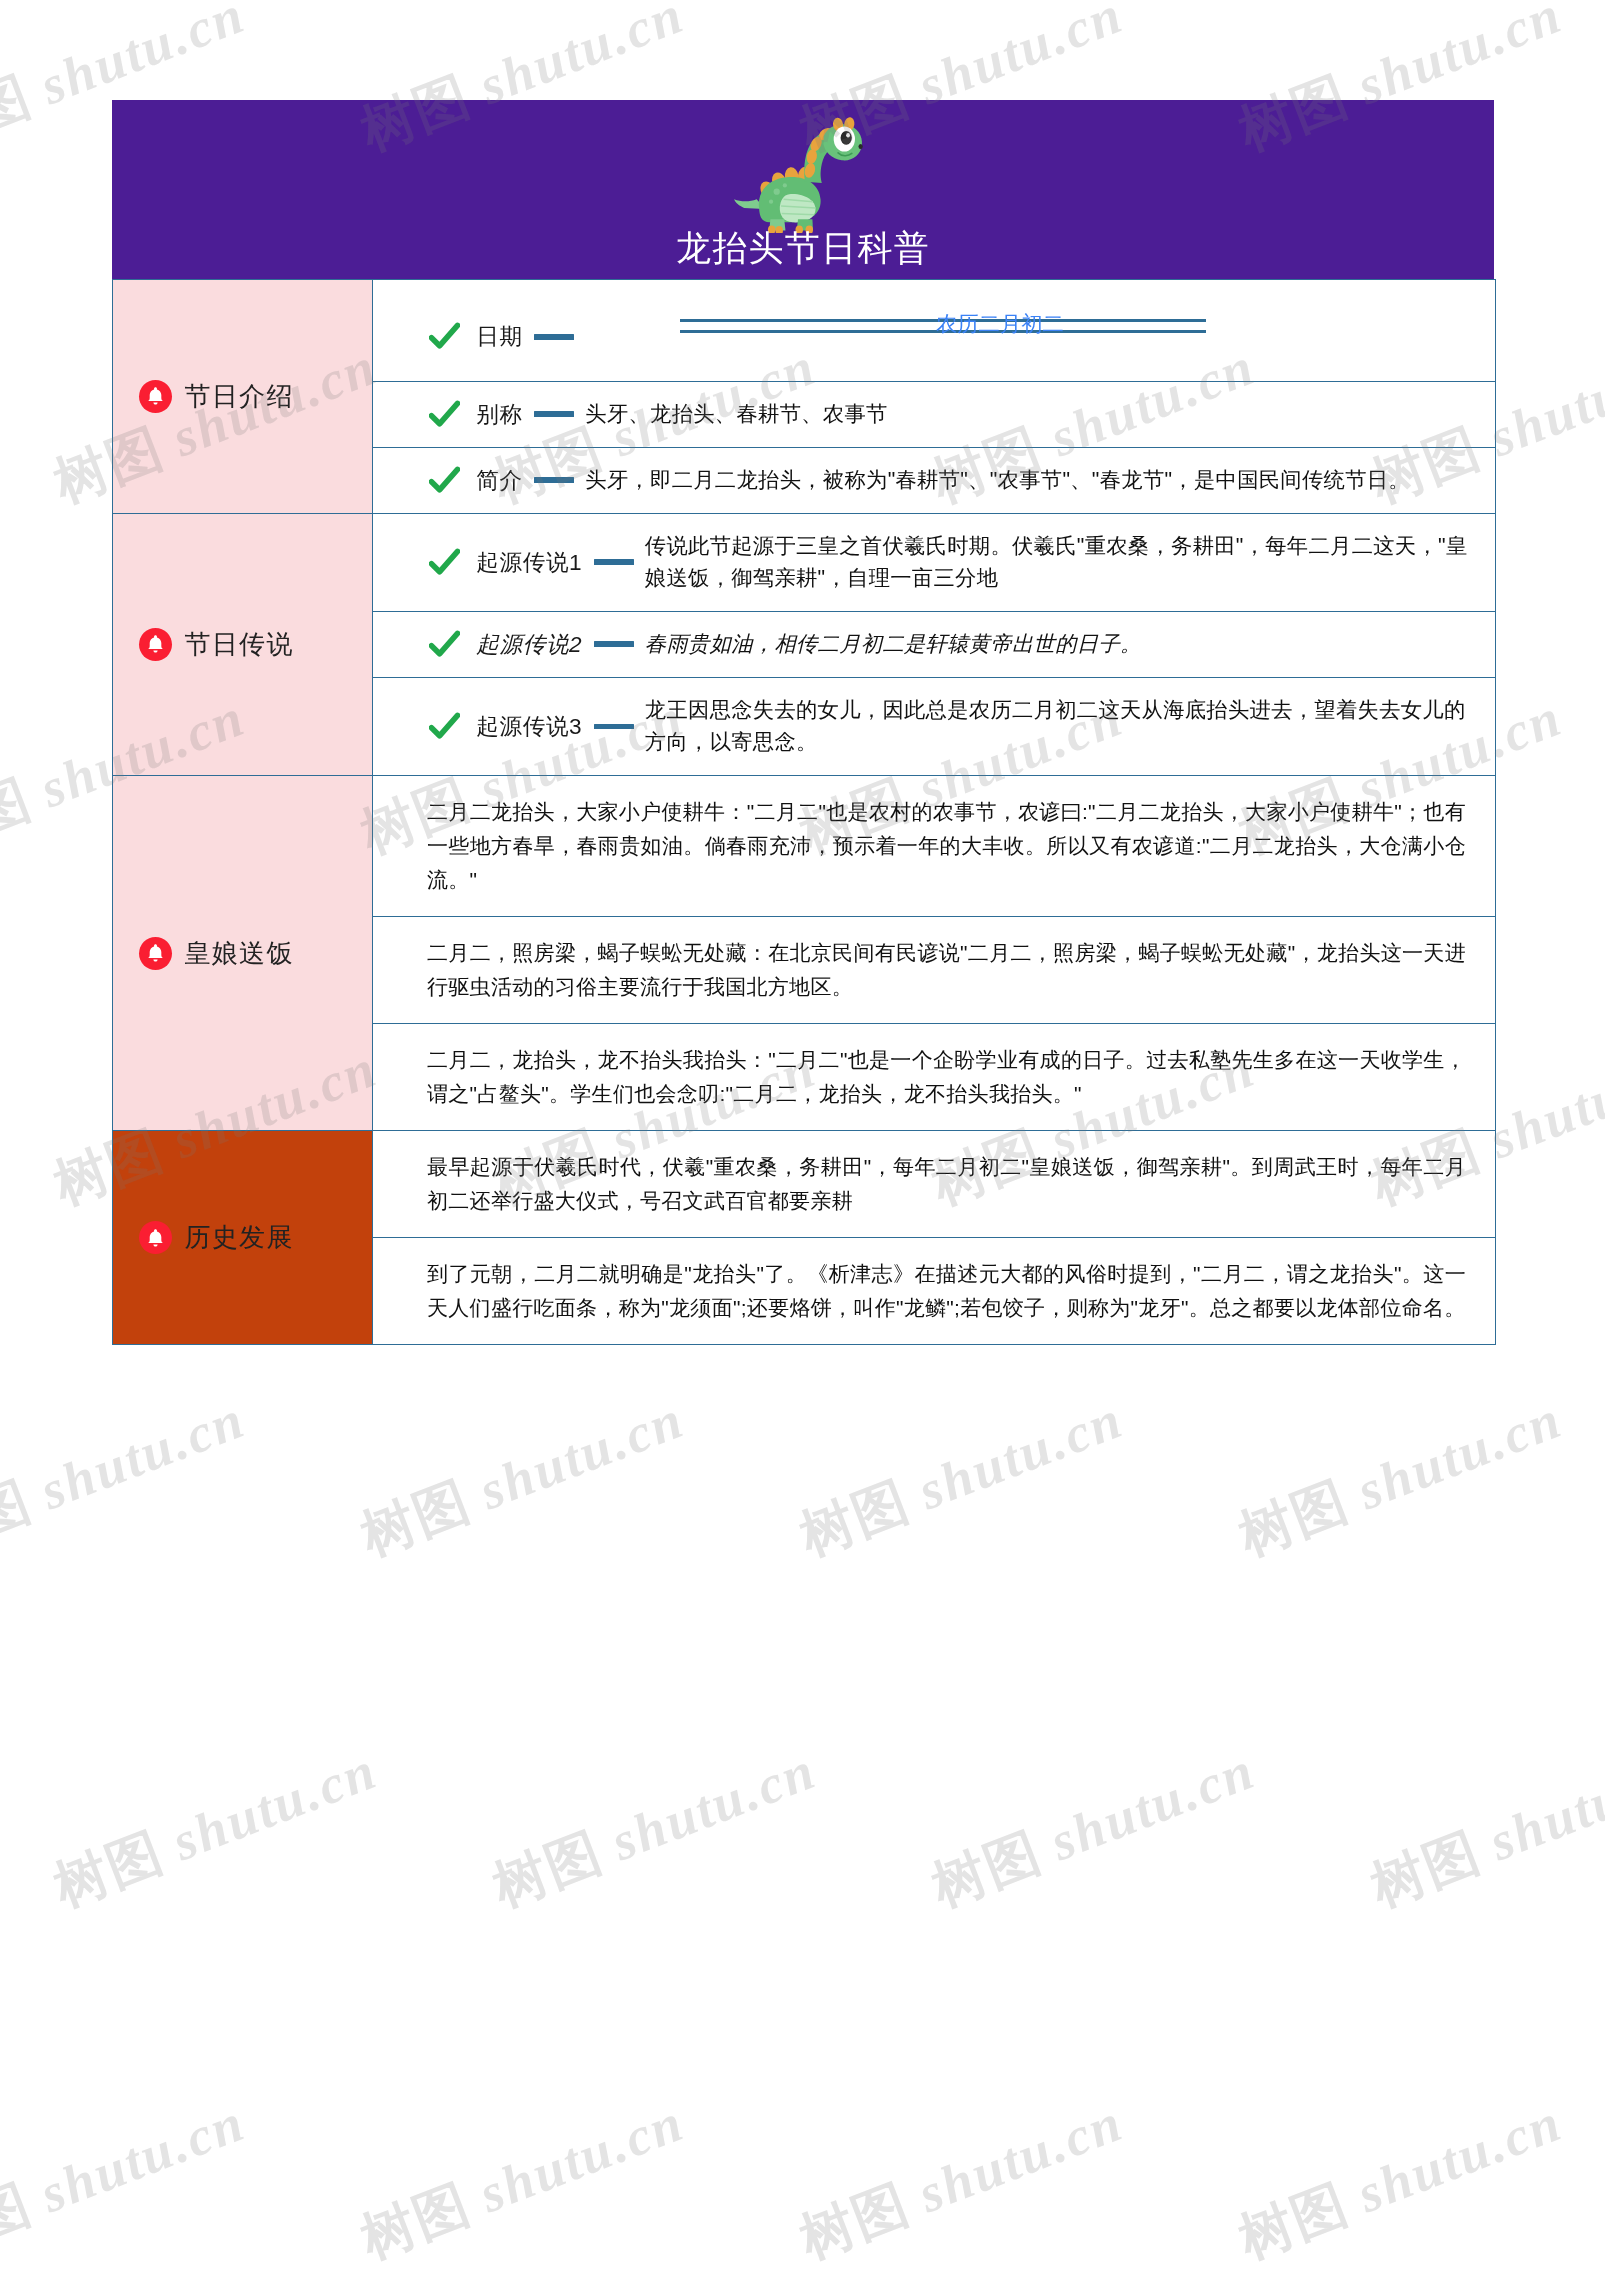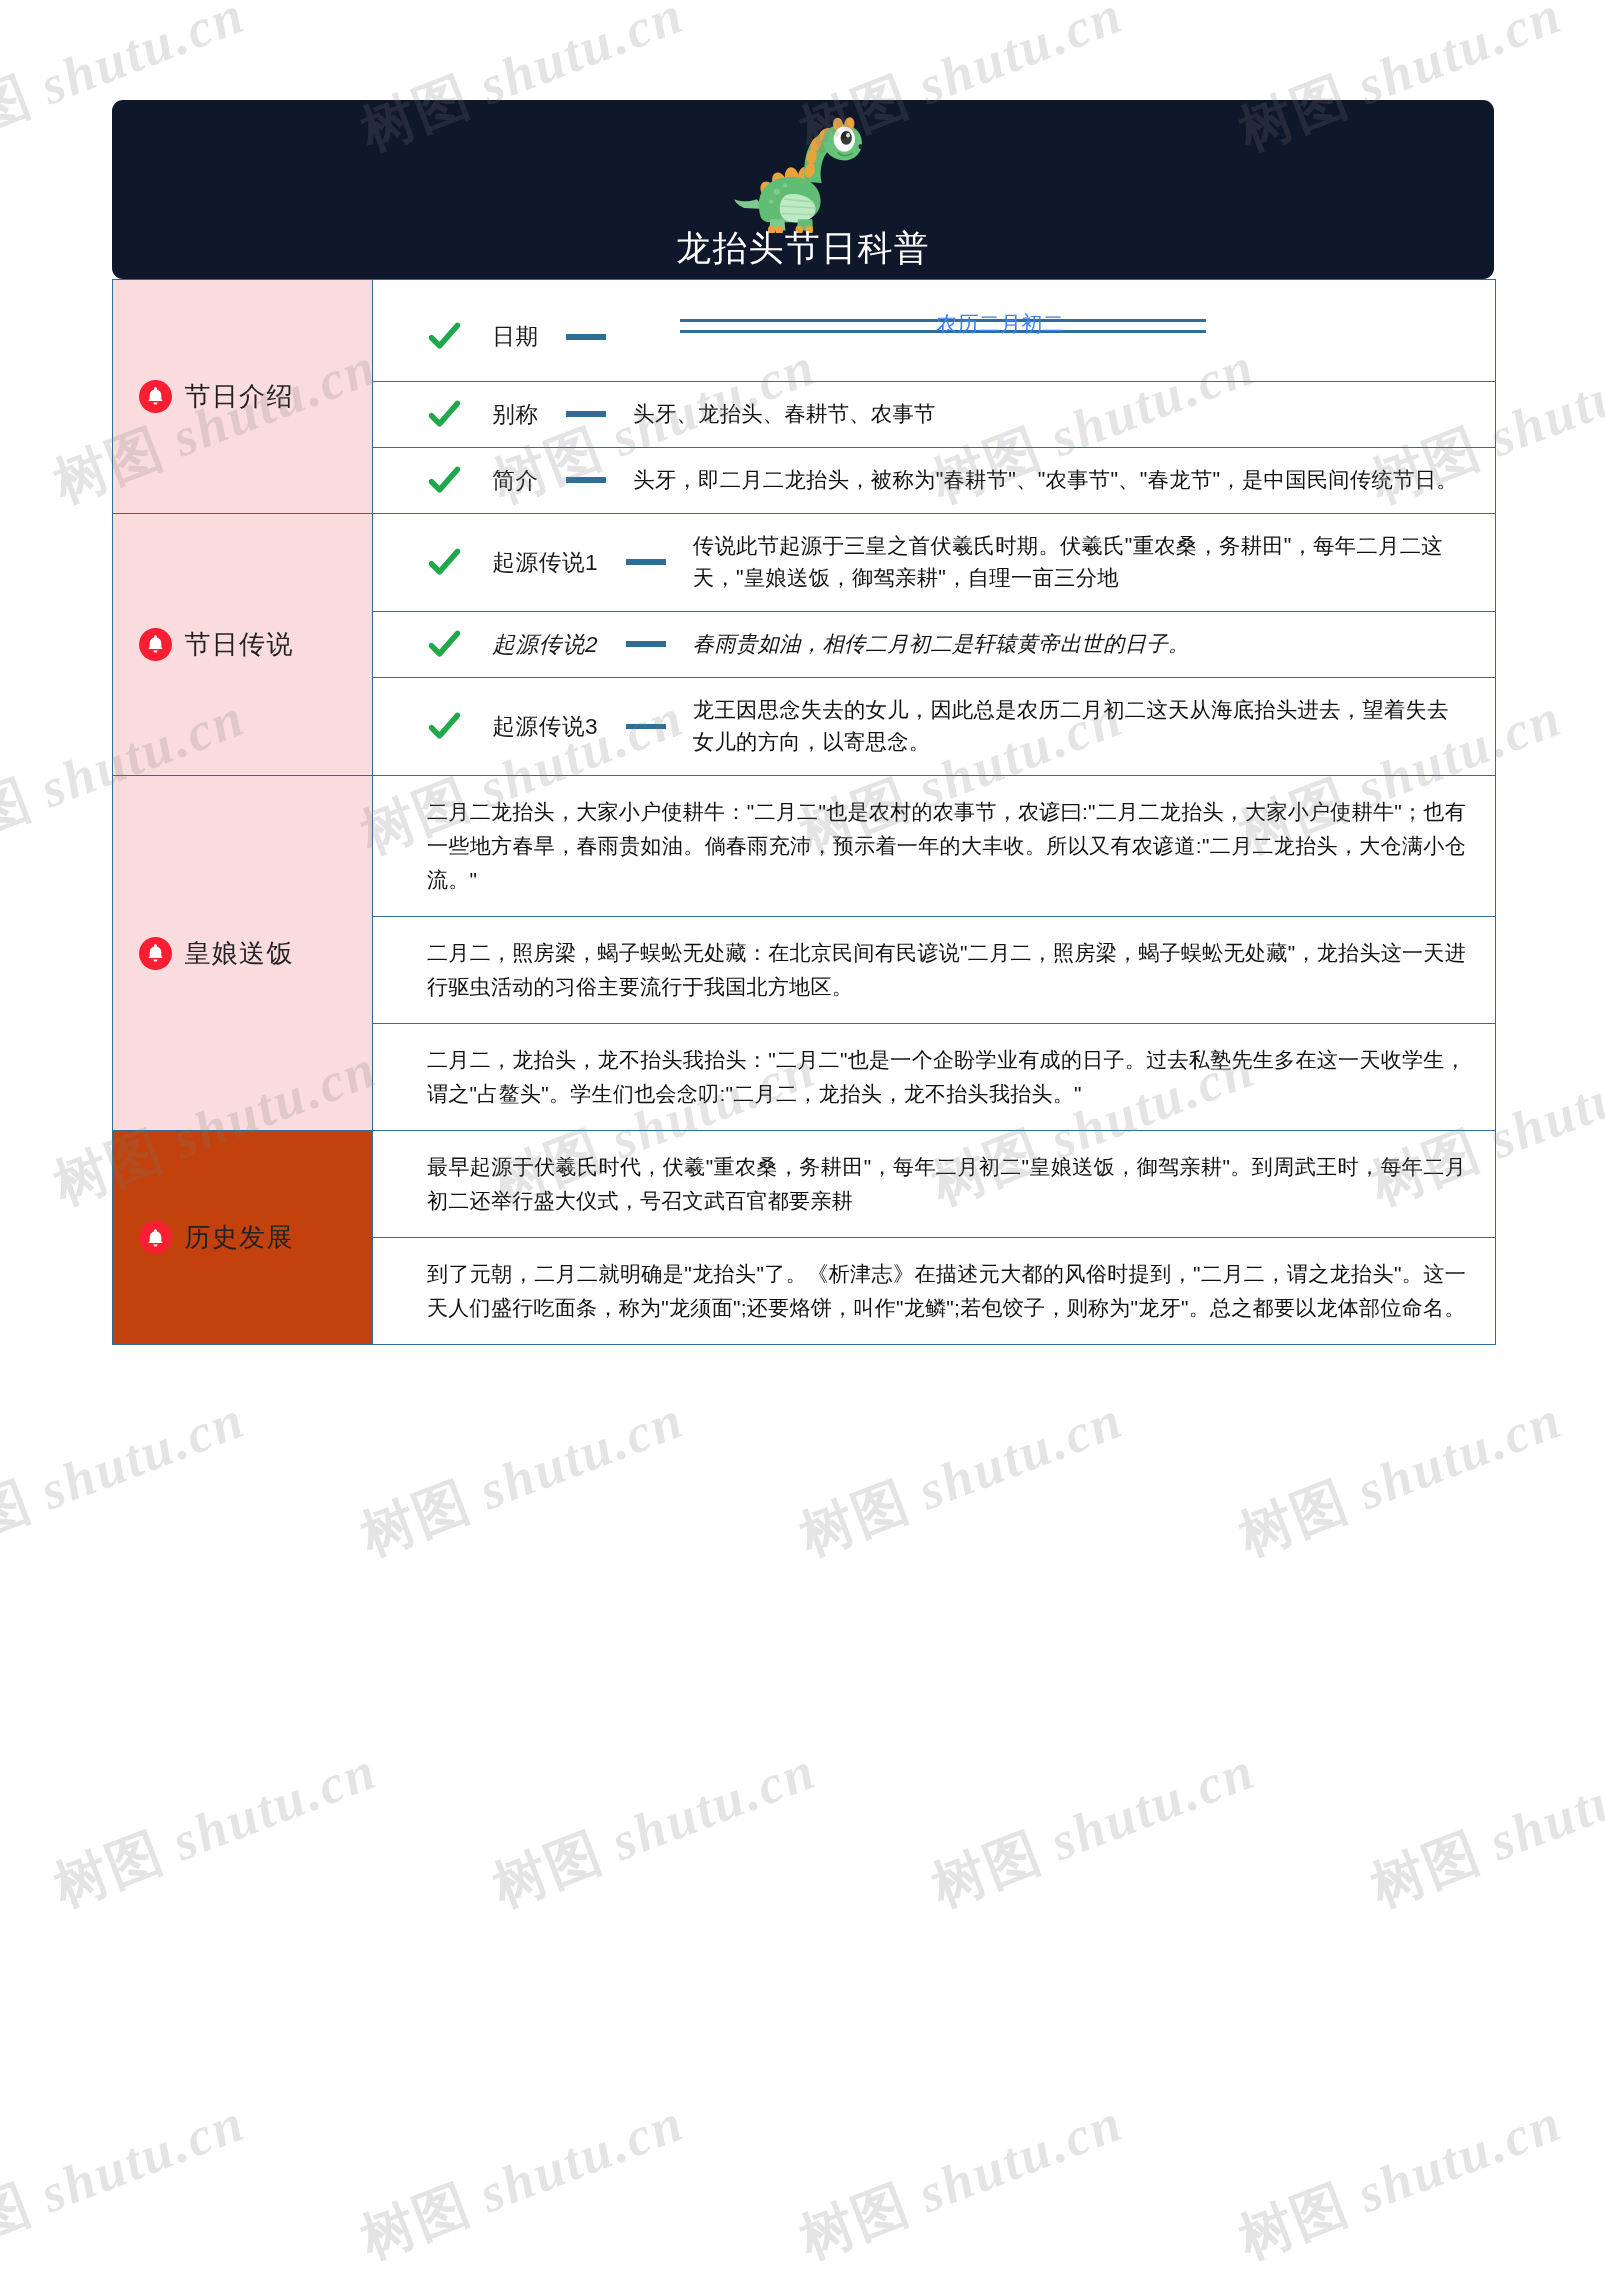--- a/index.html
+++ b/index.html
@@ -120,21 +120,21 @@
     border: 1.3px solid #2E6D96;
     background: #ffffff;
     vertical-align: middle;
     padding: 16.3px 25px 16.3px 56px;
   }
 
   
   .kv {
     display: flex;
     align-items: center;
-    gap: 16px;
+    gap: 0;
   }
   .check-icon {
     flex: 0 0 auto;
     width: 31px;
     height: 29px;
     margin-right: 16.3px;
   }
   .kv-label {
     flex: 0 0 auto;
     font-size: 22.6px;
@@ -220,21 +220,21 @@
     <div class="wm" style="left: 922px; top: 1856px;"><span class="cjk">树图</span> shutu.cn</div>
     <div class="wm" style="left: 1361px; top: 1856px;"><span class="cjk">树图</span> shutu.cn</div>
     <div class="wm" style="left: -88px; top: 2208px;"><span class="cjk">树图</span> shutu.cn</div>
     <div class="wm" style="left: 351px; top: 2208px;"><span class="cjk">树图</span> shutu.cn</div>
     <div class="wm" style="left: 790px; top: 2208px;"><span class="cjk">树图</span> shutu.cn</div>
     <div class="wm" style="left: 1229px; top: 2208px;"><span class="cjk">树图</span> shutu.cn</div>
   </div>
 
 <div id="card">
 
-  <div id="header" style="background: #0f172a; border-radius: 11px;">
+  <div id="header" style="background: #4c1d95;">
     <svg id="mascot" viewBox="0 0 260 190" xmlns="http://www.w3.org/2000/svg">
 
       <path d="M36 150 C28 146 22 142 20 136 C30 140 44 141 56 136 L70 152 Z" fill="#7FCB8E"></path>
 
       <g fill="#E8A33D">
         <ellipse cx="74" cy="122" rx="11" ry="15" transform="rotate(-28 74 122)"></ellipse>
         <ellipse cx="92" cy="108" rx="11" ry="15" transform="rotate(-20 92 108)"></ellipse>
         <ellipse cx="112" cy="100" rx="11" ry="15" transform="rotate(-8 112 100)"></ellipse>
         <ellipse cx="133" cy="99" rx="11" ry="15" transform="rotate(6 133 99)"></ellipse>
       </g>

